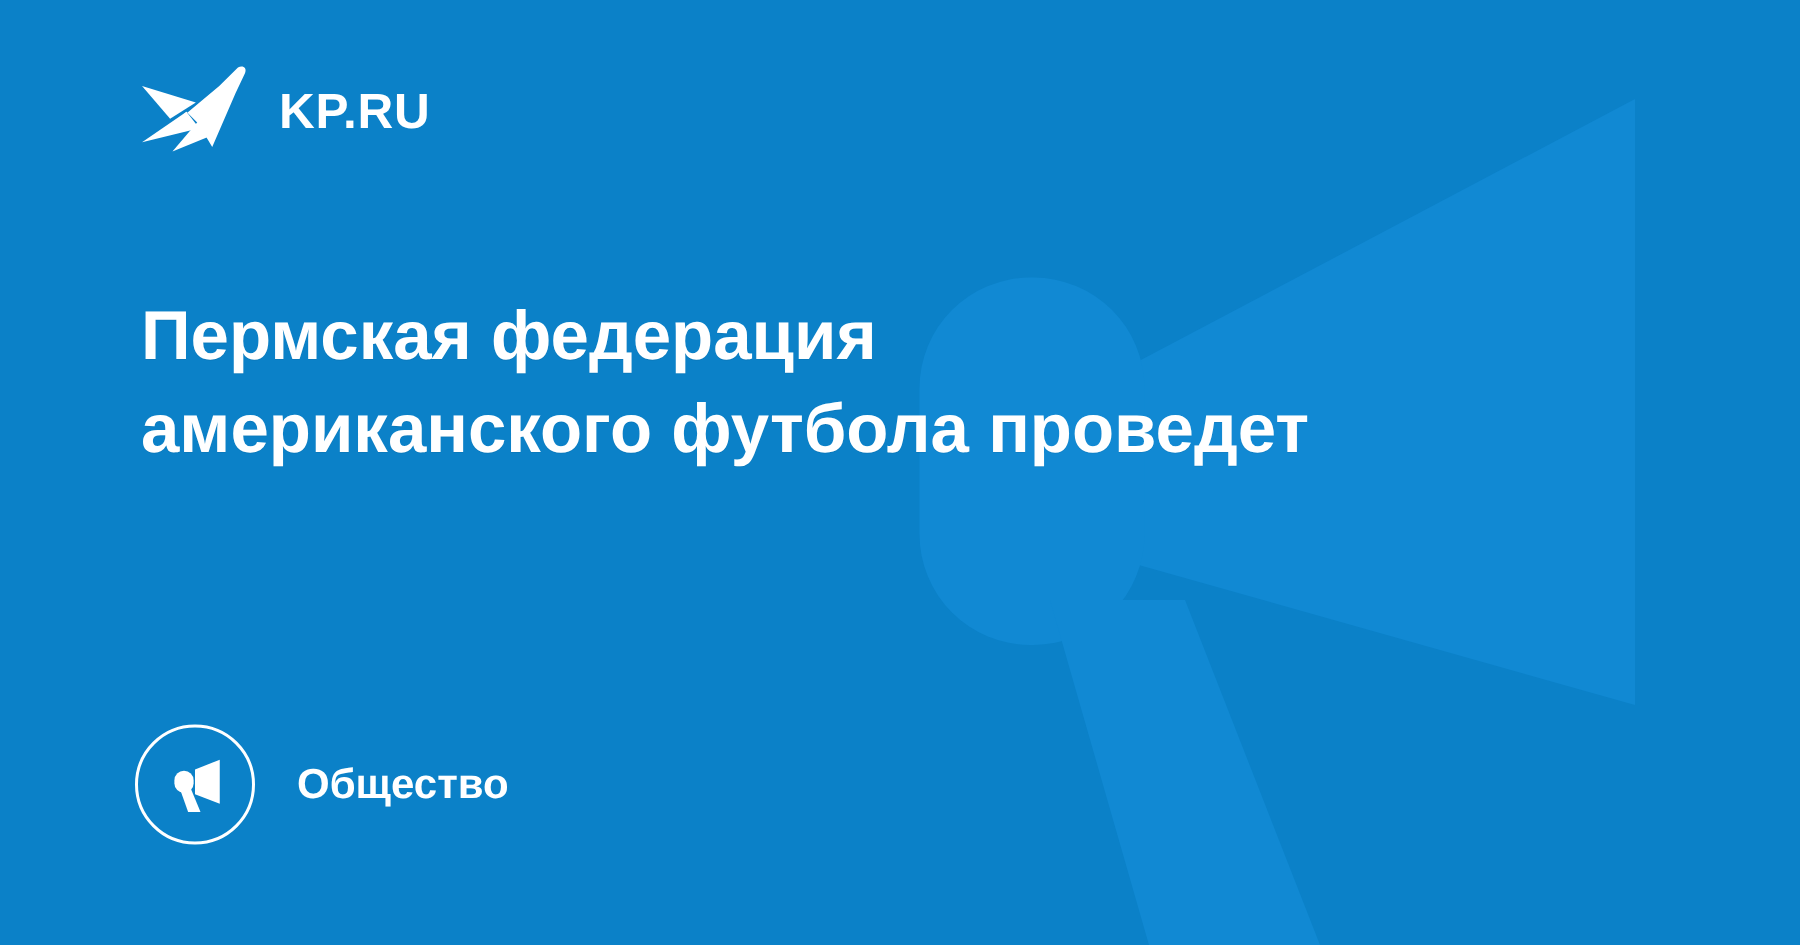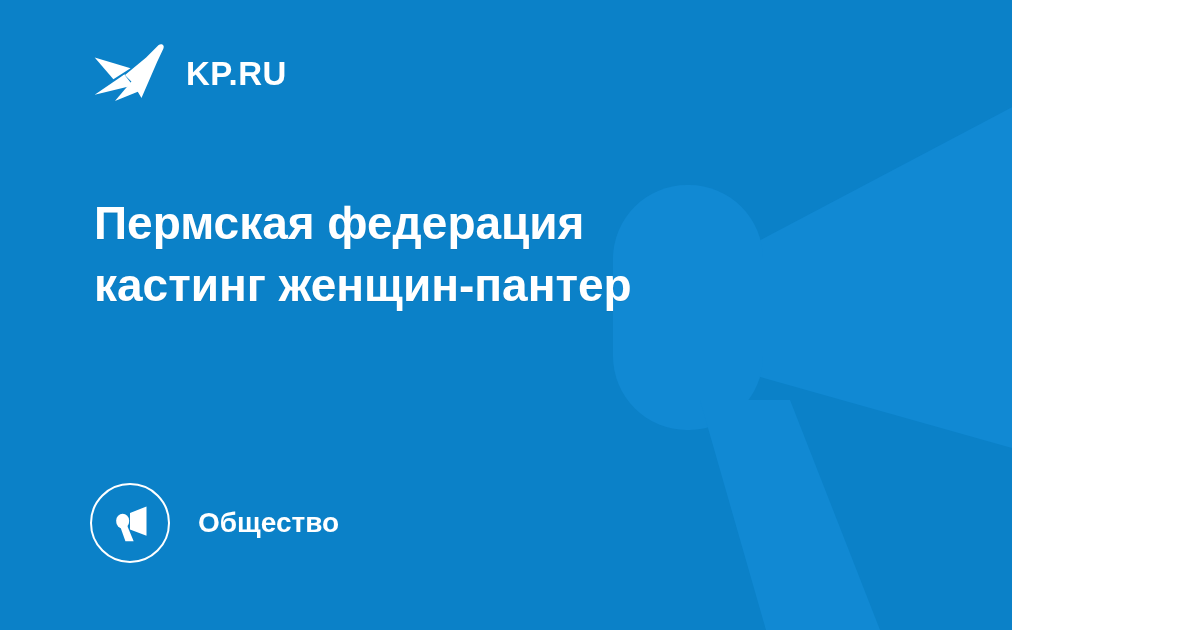--- a/index.html
+++ b/index.html
@@ -3,21 +3,21 @@
 <meta charset="utf-8">
 <style>
   * { margin:0; padding:0; box-sizing:border-box; }
   html, body {
     width:1200px; height:630px;
     overflow:hidden;
     font-family:"Liberation Sans","DejaVu Sans",sans-serif;
   }
   #card {
     position:relative;
-    width:1012px; height:630px;
+    width:1200px; height:630px;
     background:#0b81c8;
     overflow:hidden;
   }
 
   
   #watermark {
     position:absolute;
     inset:0;
     width:1200px; height:630px;
     pointer-events:none;
@@ -109,21 +109,21 @@
         <path d="M6 78 L44 52 L55 66 Z"></path>
         <path d="M32 86 L54 60 L66 72 Z"></path>
         <path d="M24 70 L72 30 L88 14 C92 12 96 14 94 19 L86 36 L66 82 L54 62 L44 52 Z"></path>
       </g>
     </svg>
     <div id="wordmark">KP.RU</div>
   </div>
 
   <div id="headline">
     <div class="headline-line">Пермская федерация</div>
-    <div class="headline-line">кастинг женщин-пантер</div>
+    <div class="headline-line">американского футбола проведет</div>
   </div>
 
   <div id="category-row">
     <div id="category-icon-wrap">
       <svg id="megaphone-icon" viewBox="0 0 48 48" aria-hidden="true">
         <g fill="#ffffff">
           <path d="M42 6 L42 38 L24 31 L24 13 Z"></path>
           <rect x="9" y="14" width="14" height="16" rx="7" ry="7"></rect>
           <path d="M13 27 L21 27 L28 44 L19 44 Z"></path>
         </g>

